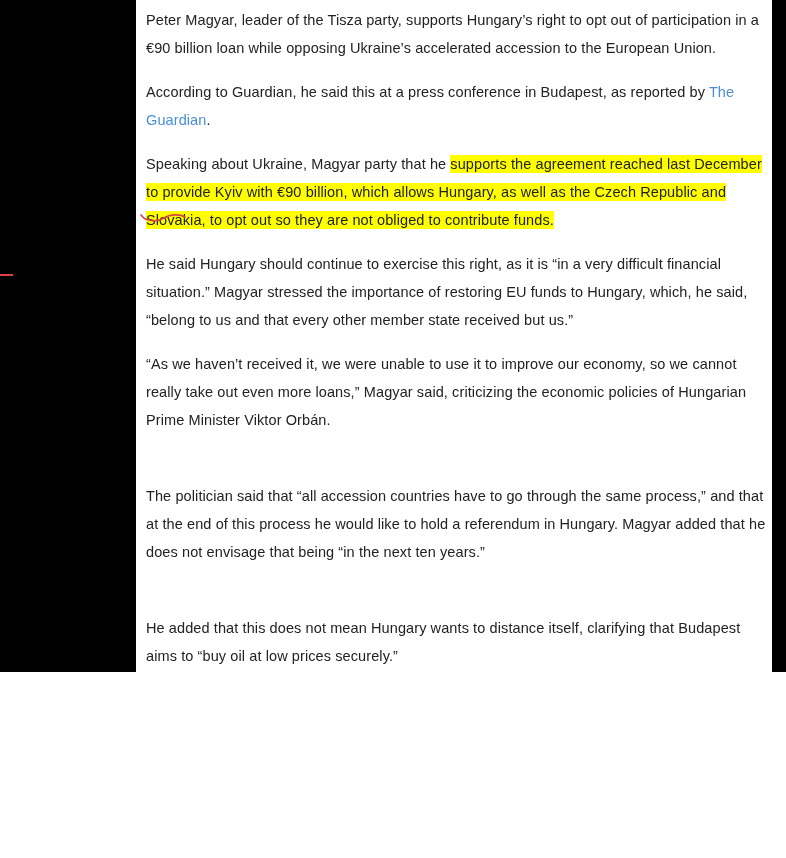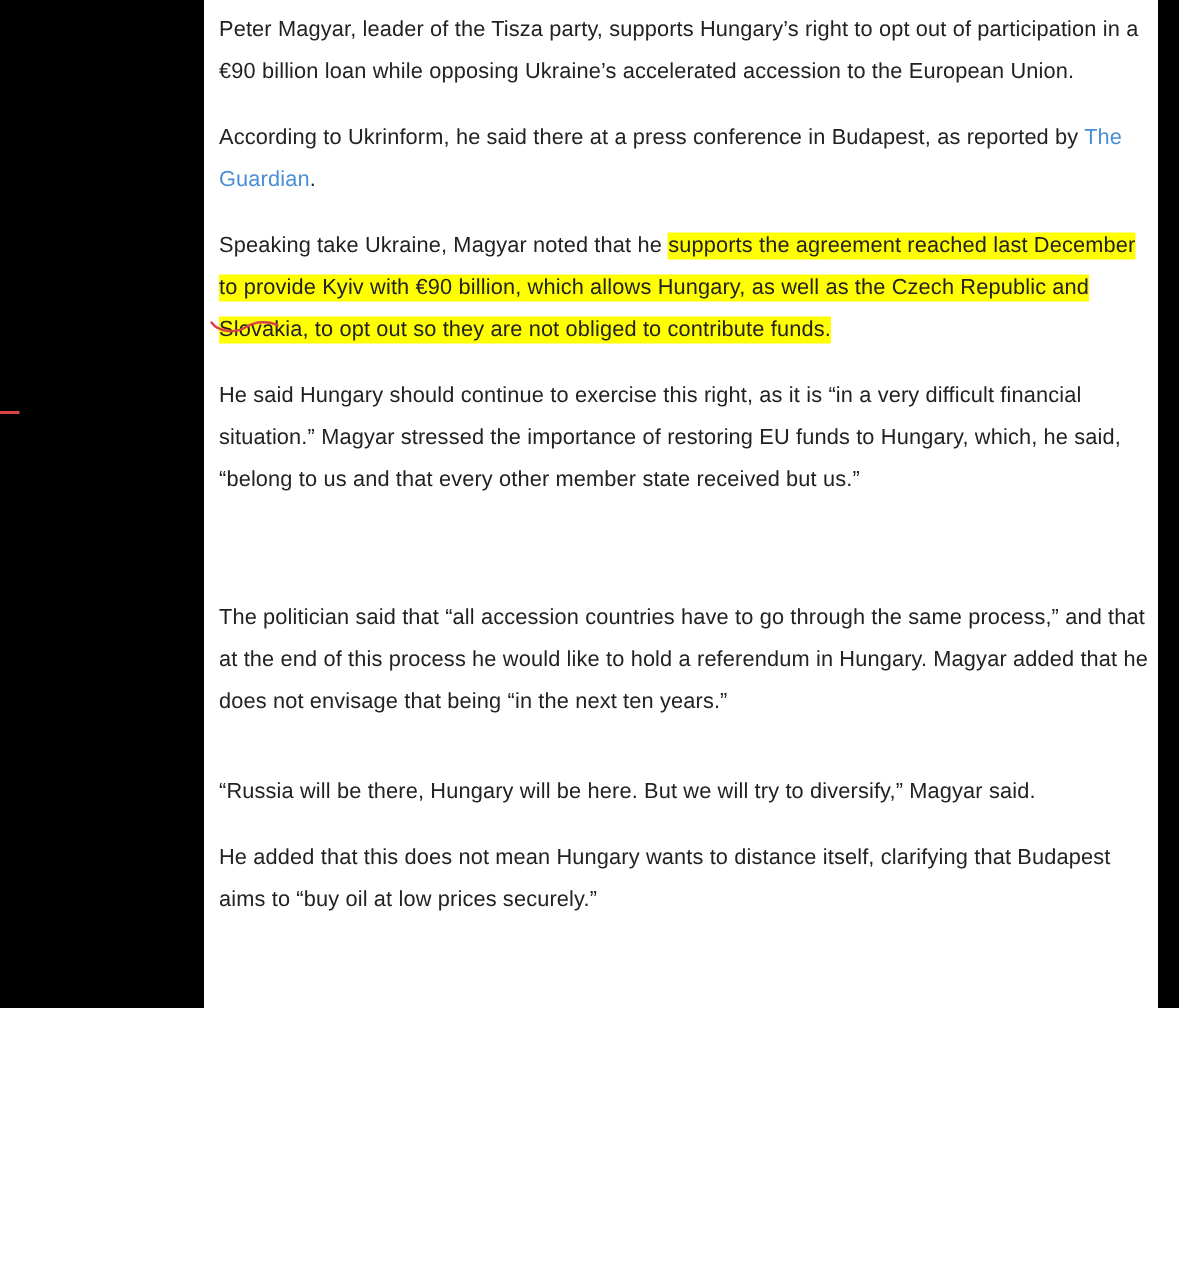--- a/index.html
+++ b/index.html
@@ -102,50 +102,50 @@
   <div class="margin-tick"></div>
 
   <div class="article">
 
     <p class="para first-para">
       <span>Peter Magyar, leader of the Tisza party, supports Hungary’s right to opt out of participation in a €90 billion loan while opposing Ukraine’s accelerated accession to the European Union.</span>
     </p>
     <div class="spacer"></div>
 
     <p class="para">
-      <span>According to Ukrinform, he said there at a press conference in Budapest, as reported by </span><a class="link" href="#">The Guardian</a><span>.</span>
+      <span>According to Guardian, he said this at a press conference in Budapest, as reported by </span><a class="link" href="#">The Guardian</a><span>.</span>
     </p>
     <div class="spacer"></div>
 
     <p class="para">
-      <span>Speaking take Ukraine, Magyar noted that he </span><mark class="hl">supports the agreement reached last December to provide Kyiv with €90 billion, which allows Hungary, as well as the Czech Republic and Slovakia, to opt out so they are not obliged to contribute funds.</mark>
+      <span>Speaking about Ukraine, Magyar party that he </span><mark class="hl">supports the agreement reached last December to provide Kyiv with €90 billion, which allows Hungary, as well as the Czech Republic and Slovakia, to opt out so they are not obliged to contribute funds.</mark>
     </p>
     <div class="spacer"></div>
 
     <p class="para">
       <span>He said Hungary should continue to exercise this right, as it is “in a very difficult financial situation.” Magyar stressed the importance of restoring EU funds to Hungary, which, he said, “belong to us and that every other member state received but us.”</span>
     </p>
     <div class="spacer"></div>
 
+    <p class="para">
+      <span>“As we haven’t received it, we were unable to use it to improve our economy, so we cannot really take out even more loans,” Magyar said, criticizing the economic policies of Hungarian Prime Minister Viktor Orbán.</span>
+    </p>
     <div class="spacer"></div>
 
     <div class="spacer"></div>
 
     <div class="spacer"></div>
 
     <p class="para">
       <span>The politician said that “all accession countries have to go through the same process,” and that at the end of this process he would like to hold a referendum in Hungary. Magyar added that he does not envisage that being “in the next ten years.”</span>
     </p>
     <div class="spacer"></div>
 
     <div class="spacer"></div>
 
-    <p class="para">
-      <span>“Russia will be there, Hungary will be here. But we will try to diversify,” Magyar said.</span>
-    </p>
     <div class="spacer"></div>
 
     <p class="para">
       <span>He added that this does not mean Hungary wants to distance itself, clarifying that Budapest aims to “buy oil at low prices securely.”</span>
     </p>
 
   </div>
 
   <div class="red-squiggle">
     <svg width="46" height="10" viewBox="0 0 46 10" xmlns="http://www.w3.org/2000/svg">

